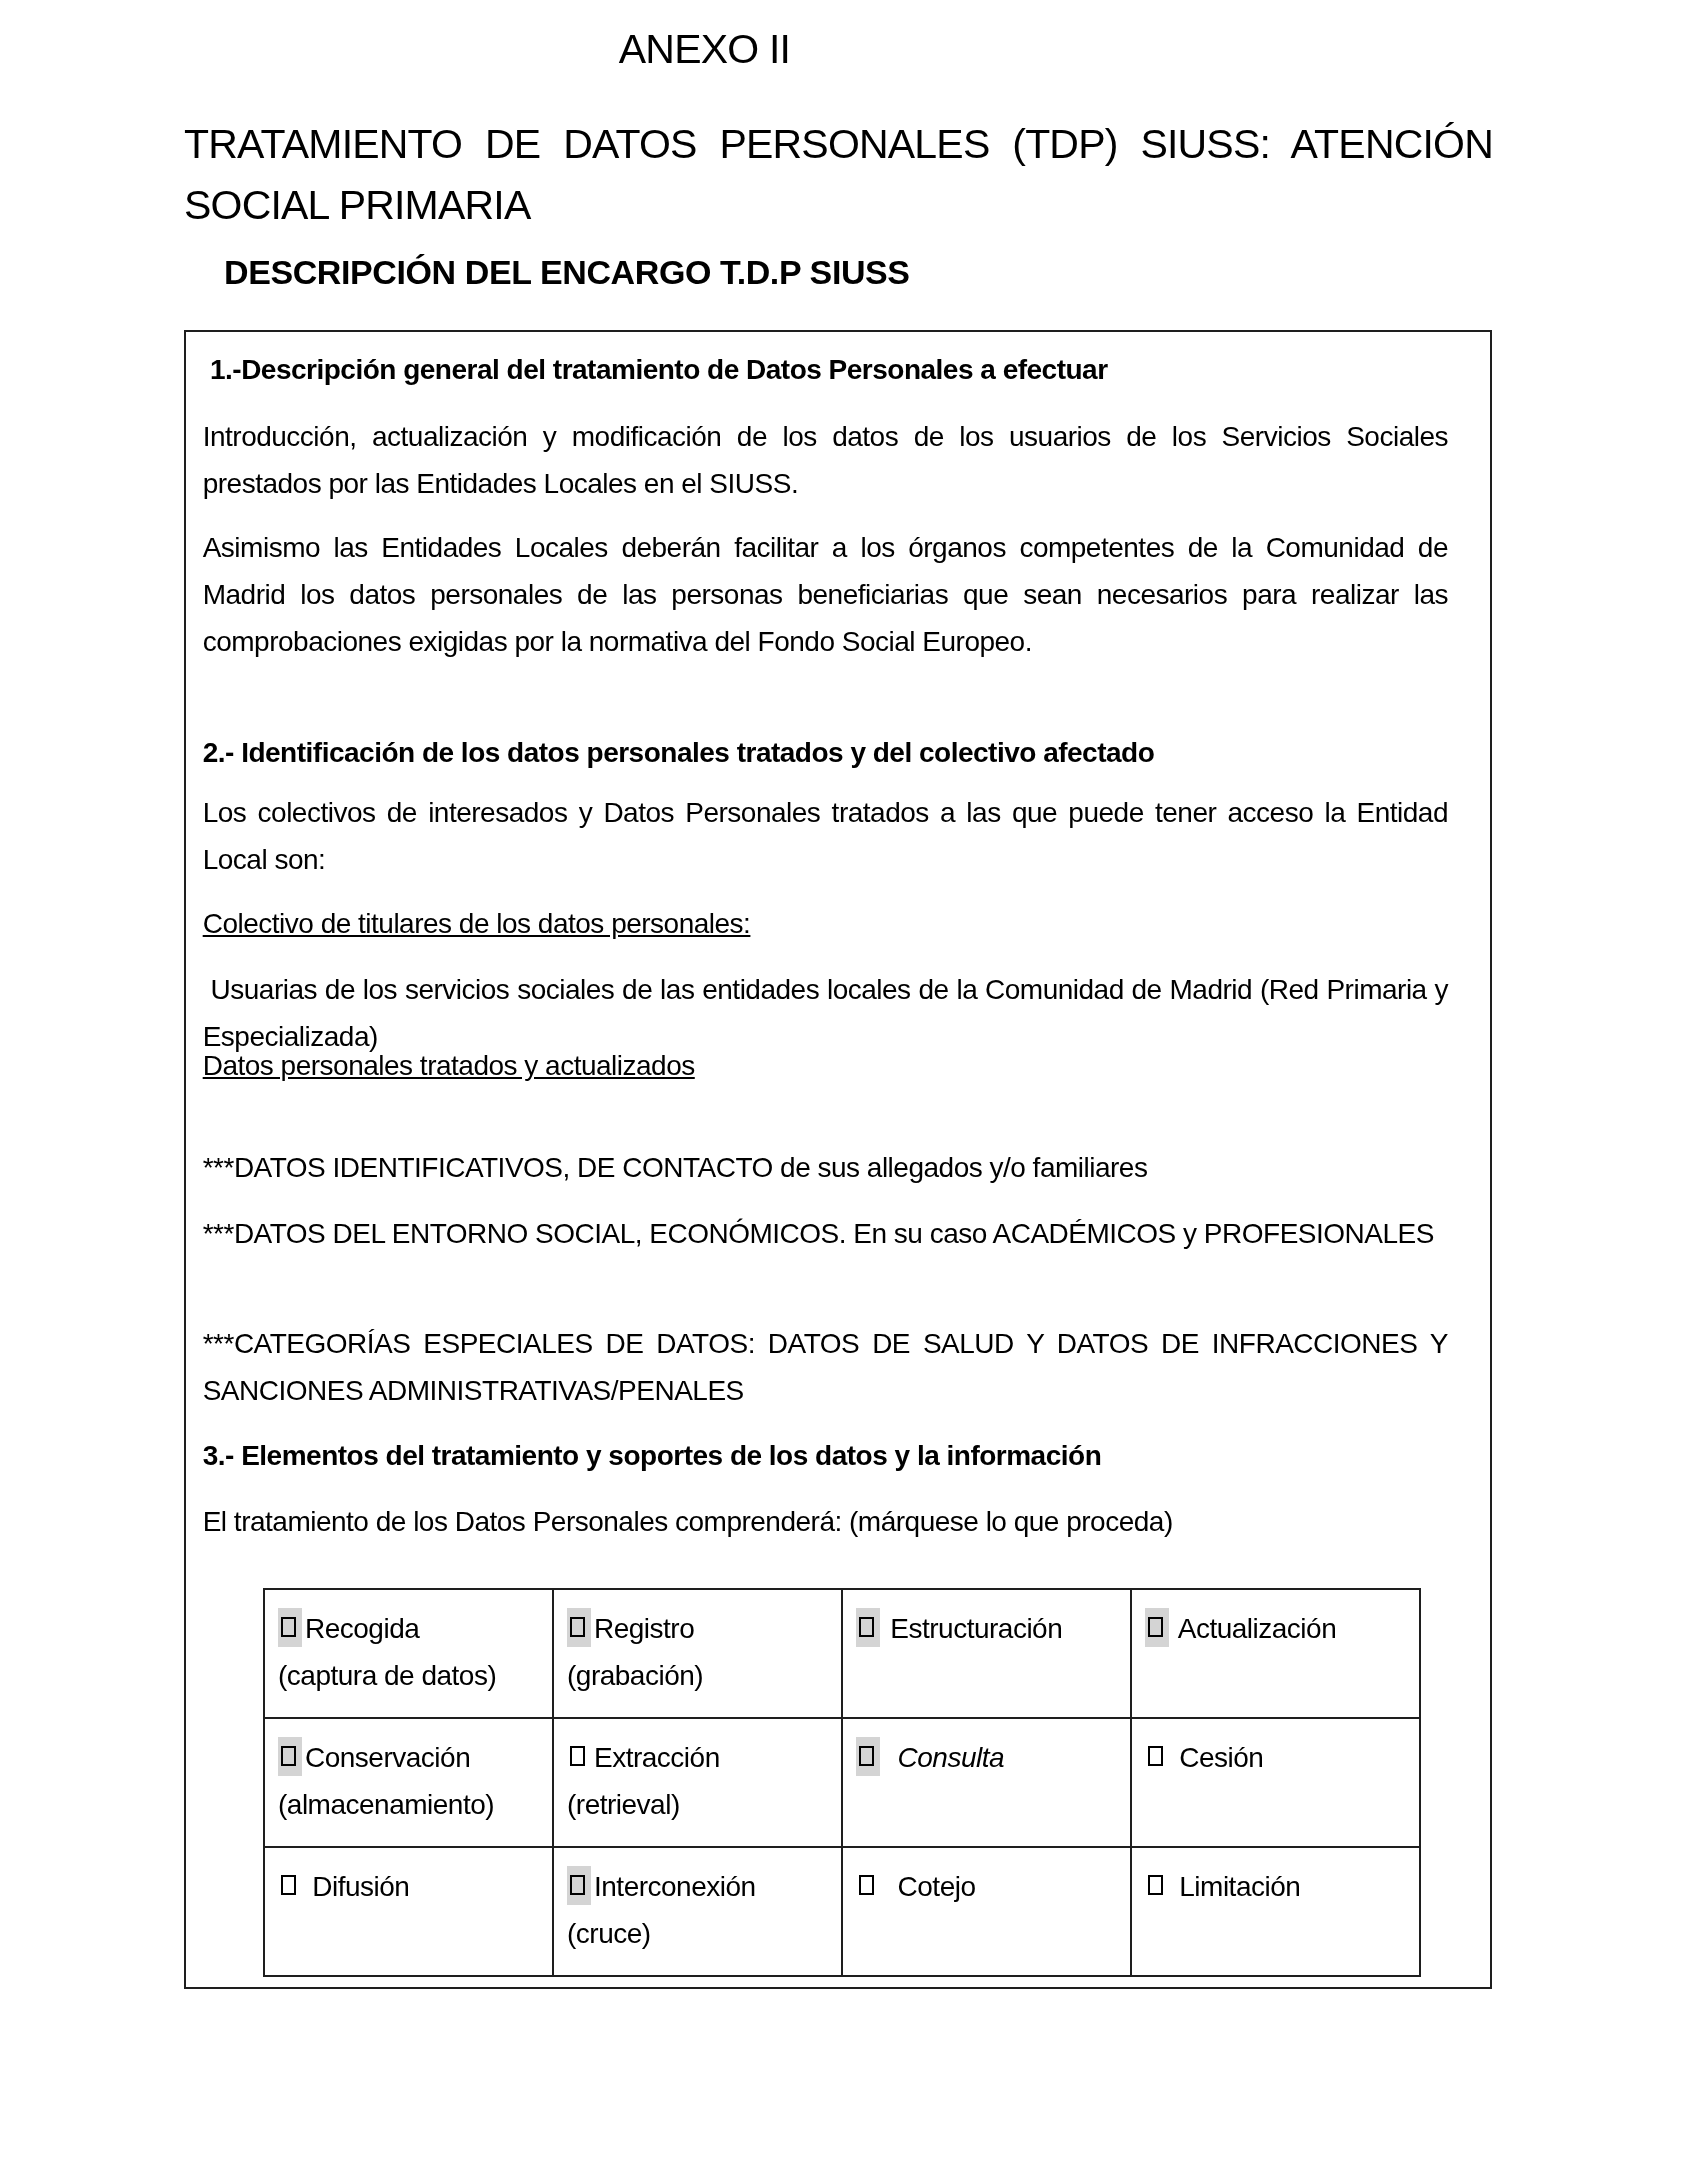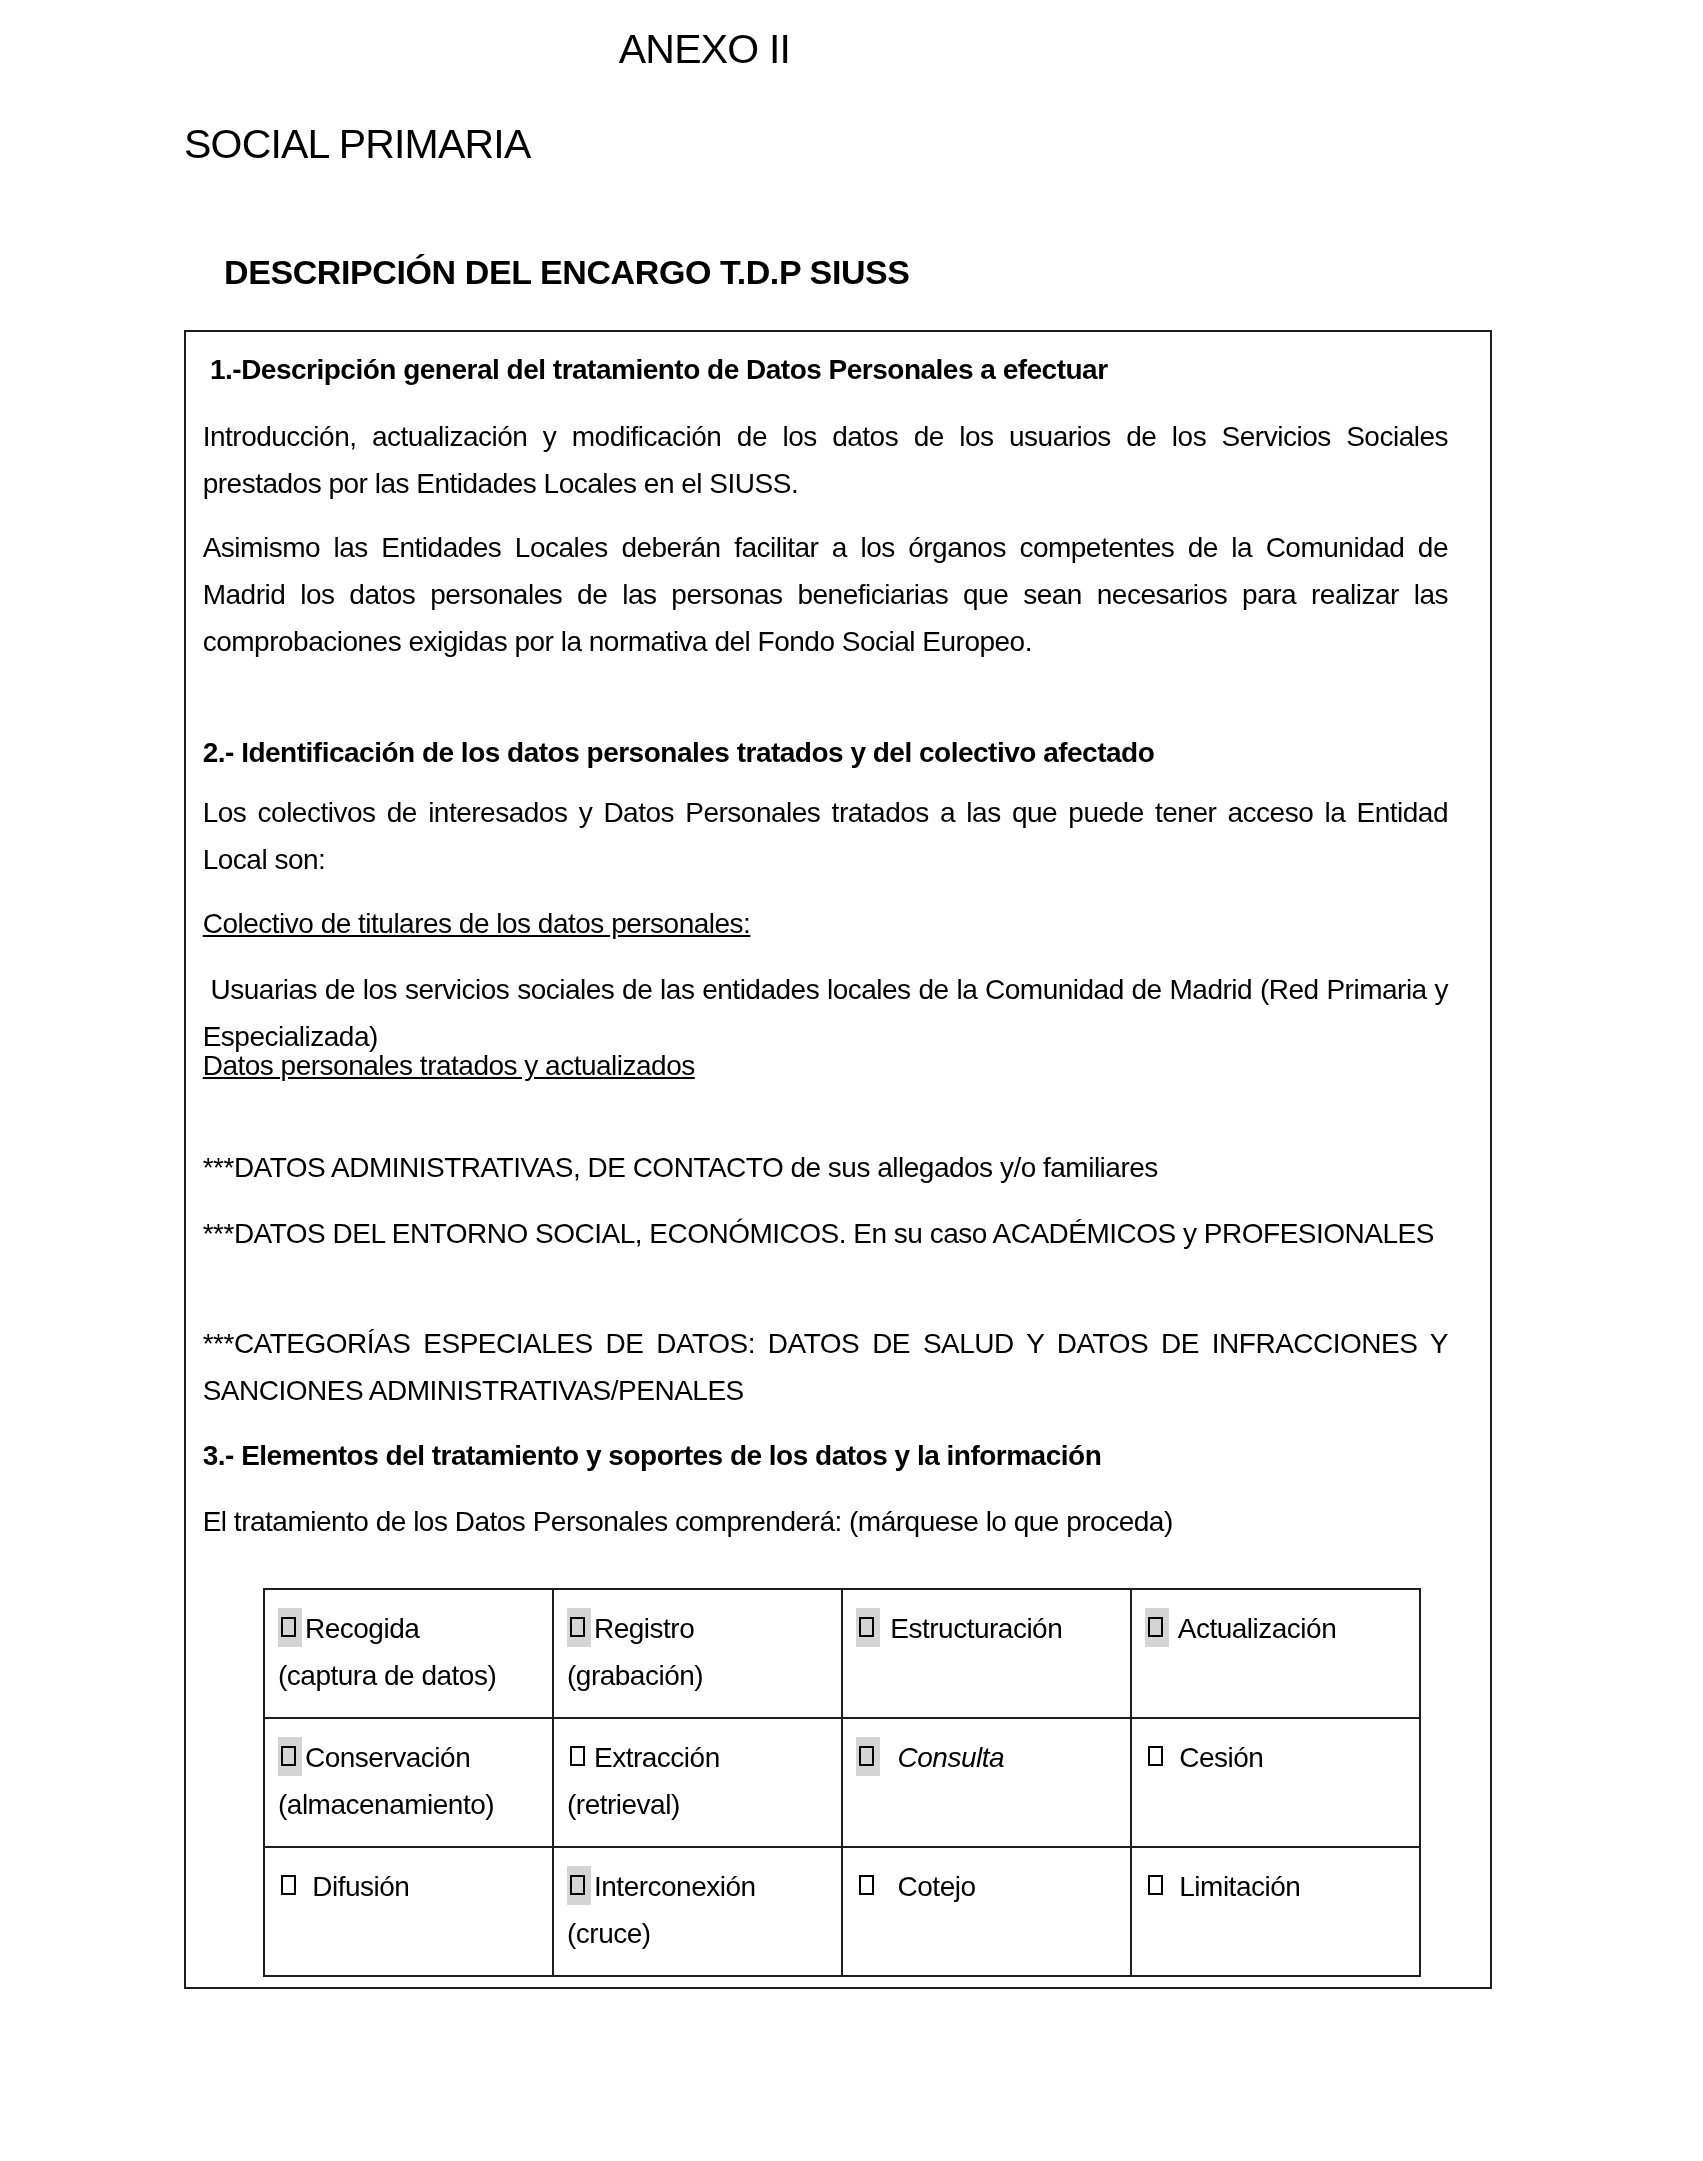--- a/index.html
+++ b/index.html
@@ -127,20 +127,21 @@
       box-sizing: border-box;
       background: transparent;
     }
   </style>
 </head>
 <body>
 
 <div class="page-title">ANEXO II</div>
 
 <div class="doc-title">
+  <span class="line1">TRATAMIENTO DE DATOS PERSONALES (TDP) SIUSS: ATENCIÓN</span>
   <span class="line2">SOCIAL PRIMARIA</span>
 </div>
 
 <div class="doc-subtitle">DESCRIPCIÓN DEL ENCARGO T.D.P SIUSS</div>
 
 <div class="box">
   <div class="box-content">
 
     <div class="abs" style="top:14px;">
       <p class="para heading" style="white-space:pre;"> 1.-Descripción general del tratamiento de Datos Personales a efectuar</p>
@@ -161,21 +162,21 @@
     <div class="abs" style="top:568px;">
       <p class="para underline"><span>Colectivo de titulares de los datos personales:</span></p>
     </div>
     <div class="abs" style="top:634px;">
       <p class="para" style="white-space:pre-wrap;"> Usuarias de los servicios sociales de las entidades locales de la Comunidad de Madrid (Red Primaria y Especializada)</p>
     </div>
     <div class="abs" style="top:710px;">
       <p class="para underline"><span>Datos personales tratados y actualizados</span></p>
     </div>
     <div class="abs" style="top:812px;">
-      <p class="para">***DATOS ADMINISTRATIVAS, DE CONTACTO de sus allegados y/o familiares</p>
+      <p class="para">***DATOS IDENTIFICATIVOS, DE CONTACTO de sus allegados y/o familiares</p>
     </div>
     <div class="abs" style="top:878px;">
       <p class="para">***DATOS DEL ENTORNO SOCIAL, ECONÓMICOS. En su caso ACADÉMICOS y PROFESIONALES</p>
     </div>
     <div class="abs" style="top:988px;">
       <p class="para">***CATEGORÍAS ESPECIALES DE DATOS: DATOS DE SALUD Y DATOS DE INFRACCIONES Y SANCIONES ADMINISTRATIVAS/PENALES</p>
     </div>
 
     <div class="abs" style="top:1100px;">
       <p class="para heading">3.- Elementos del tratamiento y soportes de los datos y la información</p>

